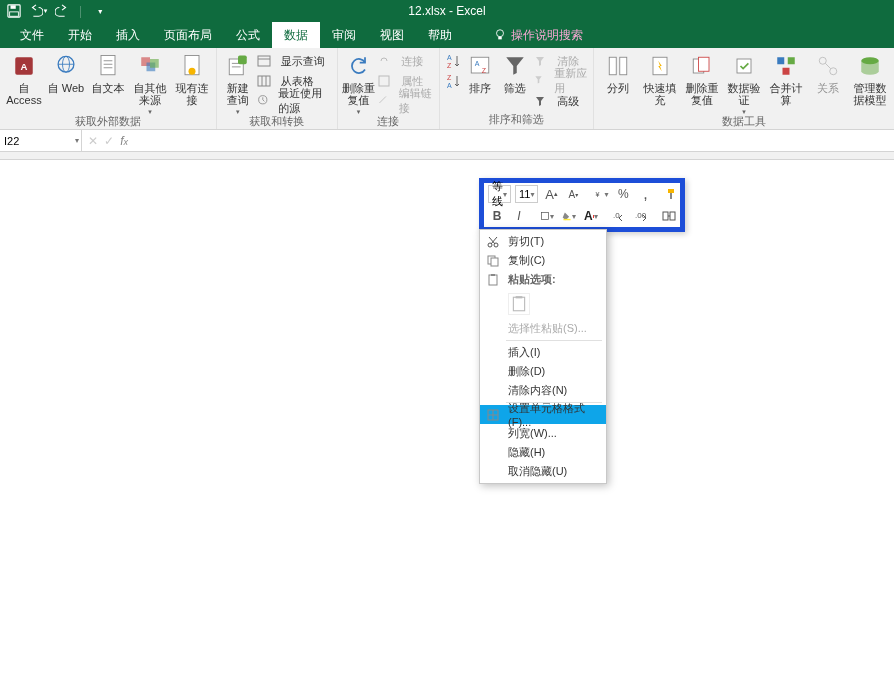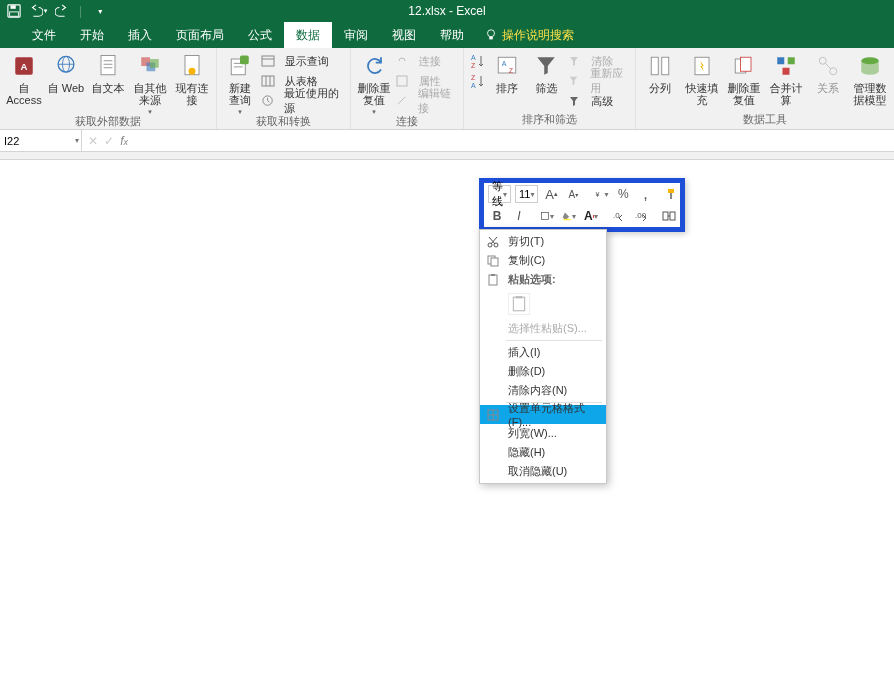--- a/index.html
+++ b/index.html
@@ -6,24 +6,24 @@
 body { background: #fff; font-size: 12px; width: 894px; height: 691px; overflow: hidden; position: relative; }
 
 
 .titlebar { background: #0f6b3e; height: 22px; display: flex; align-items: center; color: #fff; padding: 0 4px; }
 .qat { display: flex; align-items: center; gap: 4px; }
 .qat-item { width: 20px; height: 20px; display: flex; align-items: center; justify-content: center; font-size: 13px; color: #fff; }
 .qat-sep { color: rgba(255,255,255,.35); font-size: 10px; margin: 0 2px; }
 .title { position: absolute; left: 50%; transform: translateX(-50%); color: #fff; font-size: 12px; white-space: nowrap; }
 
 
-.ribbon-tabs { background: #0f6b3e; height: 26px; display: flex; align-items: stretch; padding-left: 20px; }
+.ribbon-tabs { background: #0f6b3e; height: 26px; display: flex; align-items: stretch; padding-left: 8px; gap: 21px; }
 .tab { color: #fff; padding: 0 12px; display: flex; align-items: center; font-size: 12px; cursor: pointer; }
 .tab.active { background: #fff; color: #0f6b3e; }
-.tellme { display: flex; align-items: center; color: #fde047; margin-left: 8px; gap: 4px; }
+.tellme { display: flex; align-items: center; color: #f9a8d4; margin-left: 8px; gap: 4px; }
 .bulb { width: 14px; height: 14px; }
 
 
 .ribbon { background: #f1f1f1; border-bottom: 1px solid #d4d4d4; height: 82px; display: flex; }
 .group { border-right: 1px solid #e1e1e1; display: flex; flex-direction: column; justify-content: space-between; padding: 2px 4px 0; }
 .group-toprow { display: flex; align-items: flex-start; gap: 2px; height: 64px; }
 .group-label { text-align: center; font-size: 11px; color: #666; padding: 0 0 2px; }
 .big { display: flex; flex-direction: column; align-items: center; width: 40px; gap: 2px; padding-top: 2px; cursor: pointer; }
 .big .icon { width: 28px; height: 28px; }
 .big .lbl { font-size: 11px; text-align: center; line-height: 12px; color: #333; }
@@ -338,20 +338,28 @@
       </div>
       <div class="big">
         <svg class="icon" viewBox="0 0 32 32">
             <rect x="6" y="8" width="12" height="16" fill="#fff" stroke="#888"></rect>
             <rect x="12" y="6" width="12" height="16" fill="#fff" stroke="#c44"></rect>
           </svg>
         <div class="lbl" style="white-space:pre-line">删除重复值</div>
       </div>
       <div class="big">
         <svg class="icon" viewBox="0 0 32 32">
+            <rect x="8" y="8" width="16" height="16" fill="#fff" stroke="#888"></rect>
+            <path d="M12 16l3 3 6-6" stroke="#6a4" fill="none" stroke-width="2"></path>
+          </svg>
+        <div class="lbl" style="white-space:pre-line">数据验证</div>
+        <span style="font-size:7px;color:#666;">▾</span>
+      </div>
+      <div class="big">
+        <svg class="icon" viewBox="0 0 32 32">
             <rect x="6" y="6" width="8" height="8" fill="#3a7bbf"></rect>
             <rect x="18" y="6" width="8" height="8" fill="#6a4"></rect>
             <rect x="12" y="18" width="8" height="8" fill="#c44"></rect>
           </svg>
         <div class="lbl">合并计算</div>
       </div>
       <div class="big" style="opacity:.5">
         <svg class="icon" viewBox="0 0 32 32">
             <circle cx="10" cy="10" r="4" fill="none" stroke="#888"></circle>
             <circle cx="22" cy="22" r="4" fill="none" stroke="#888"></circle>

